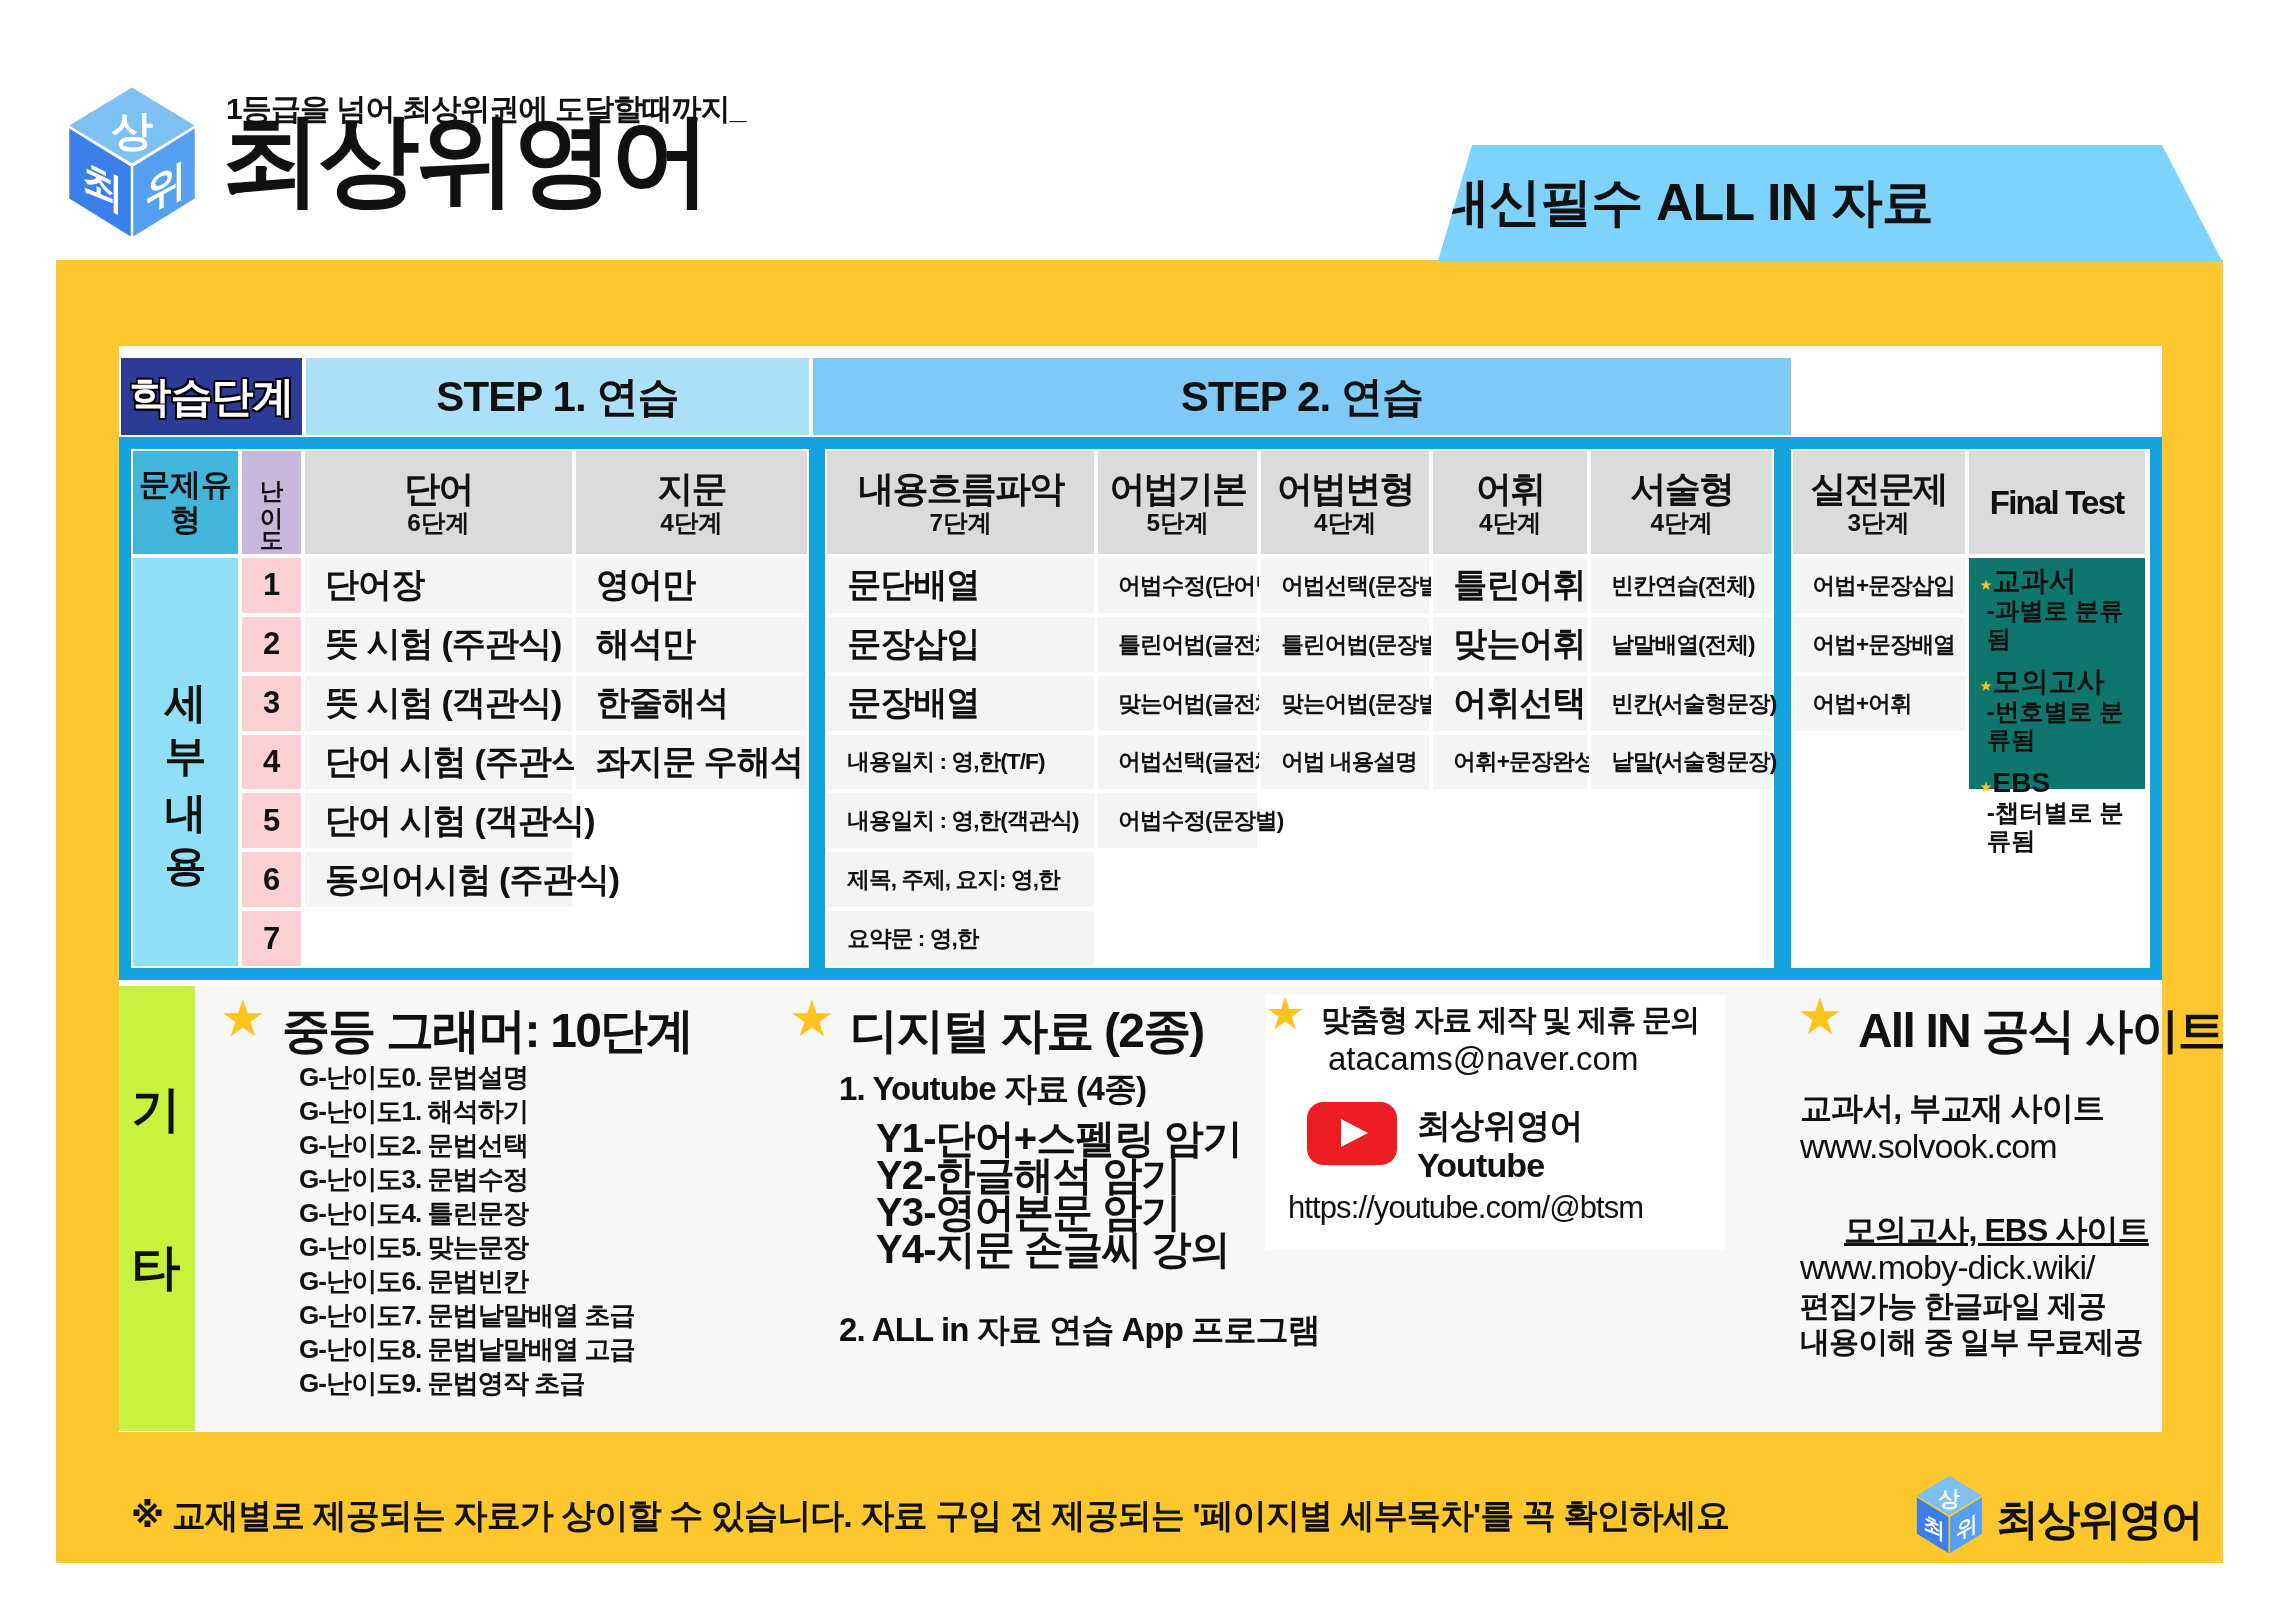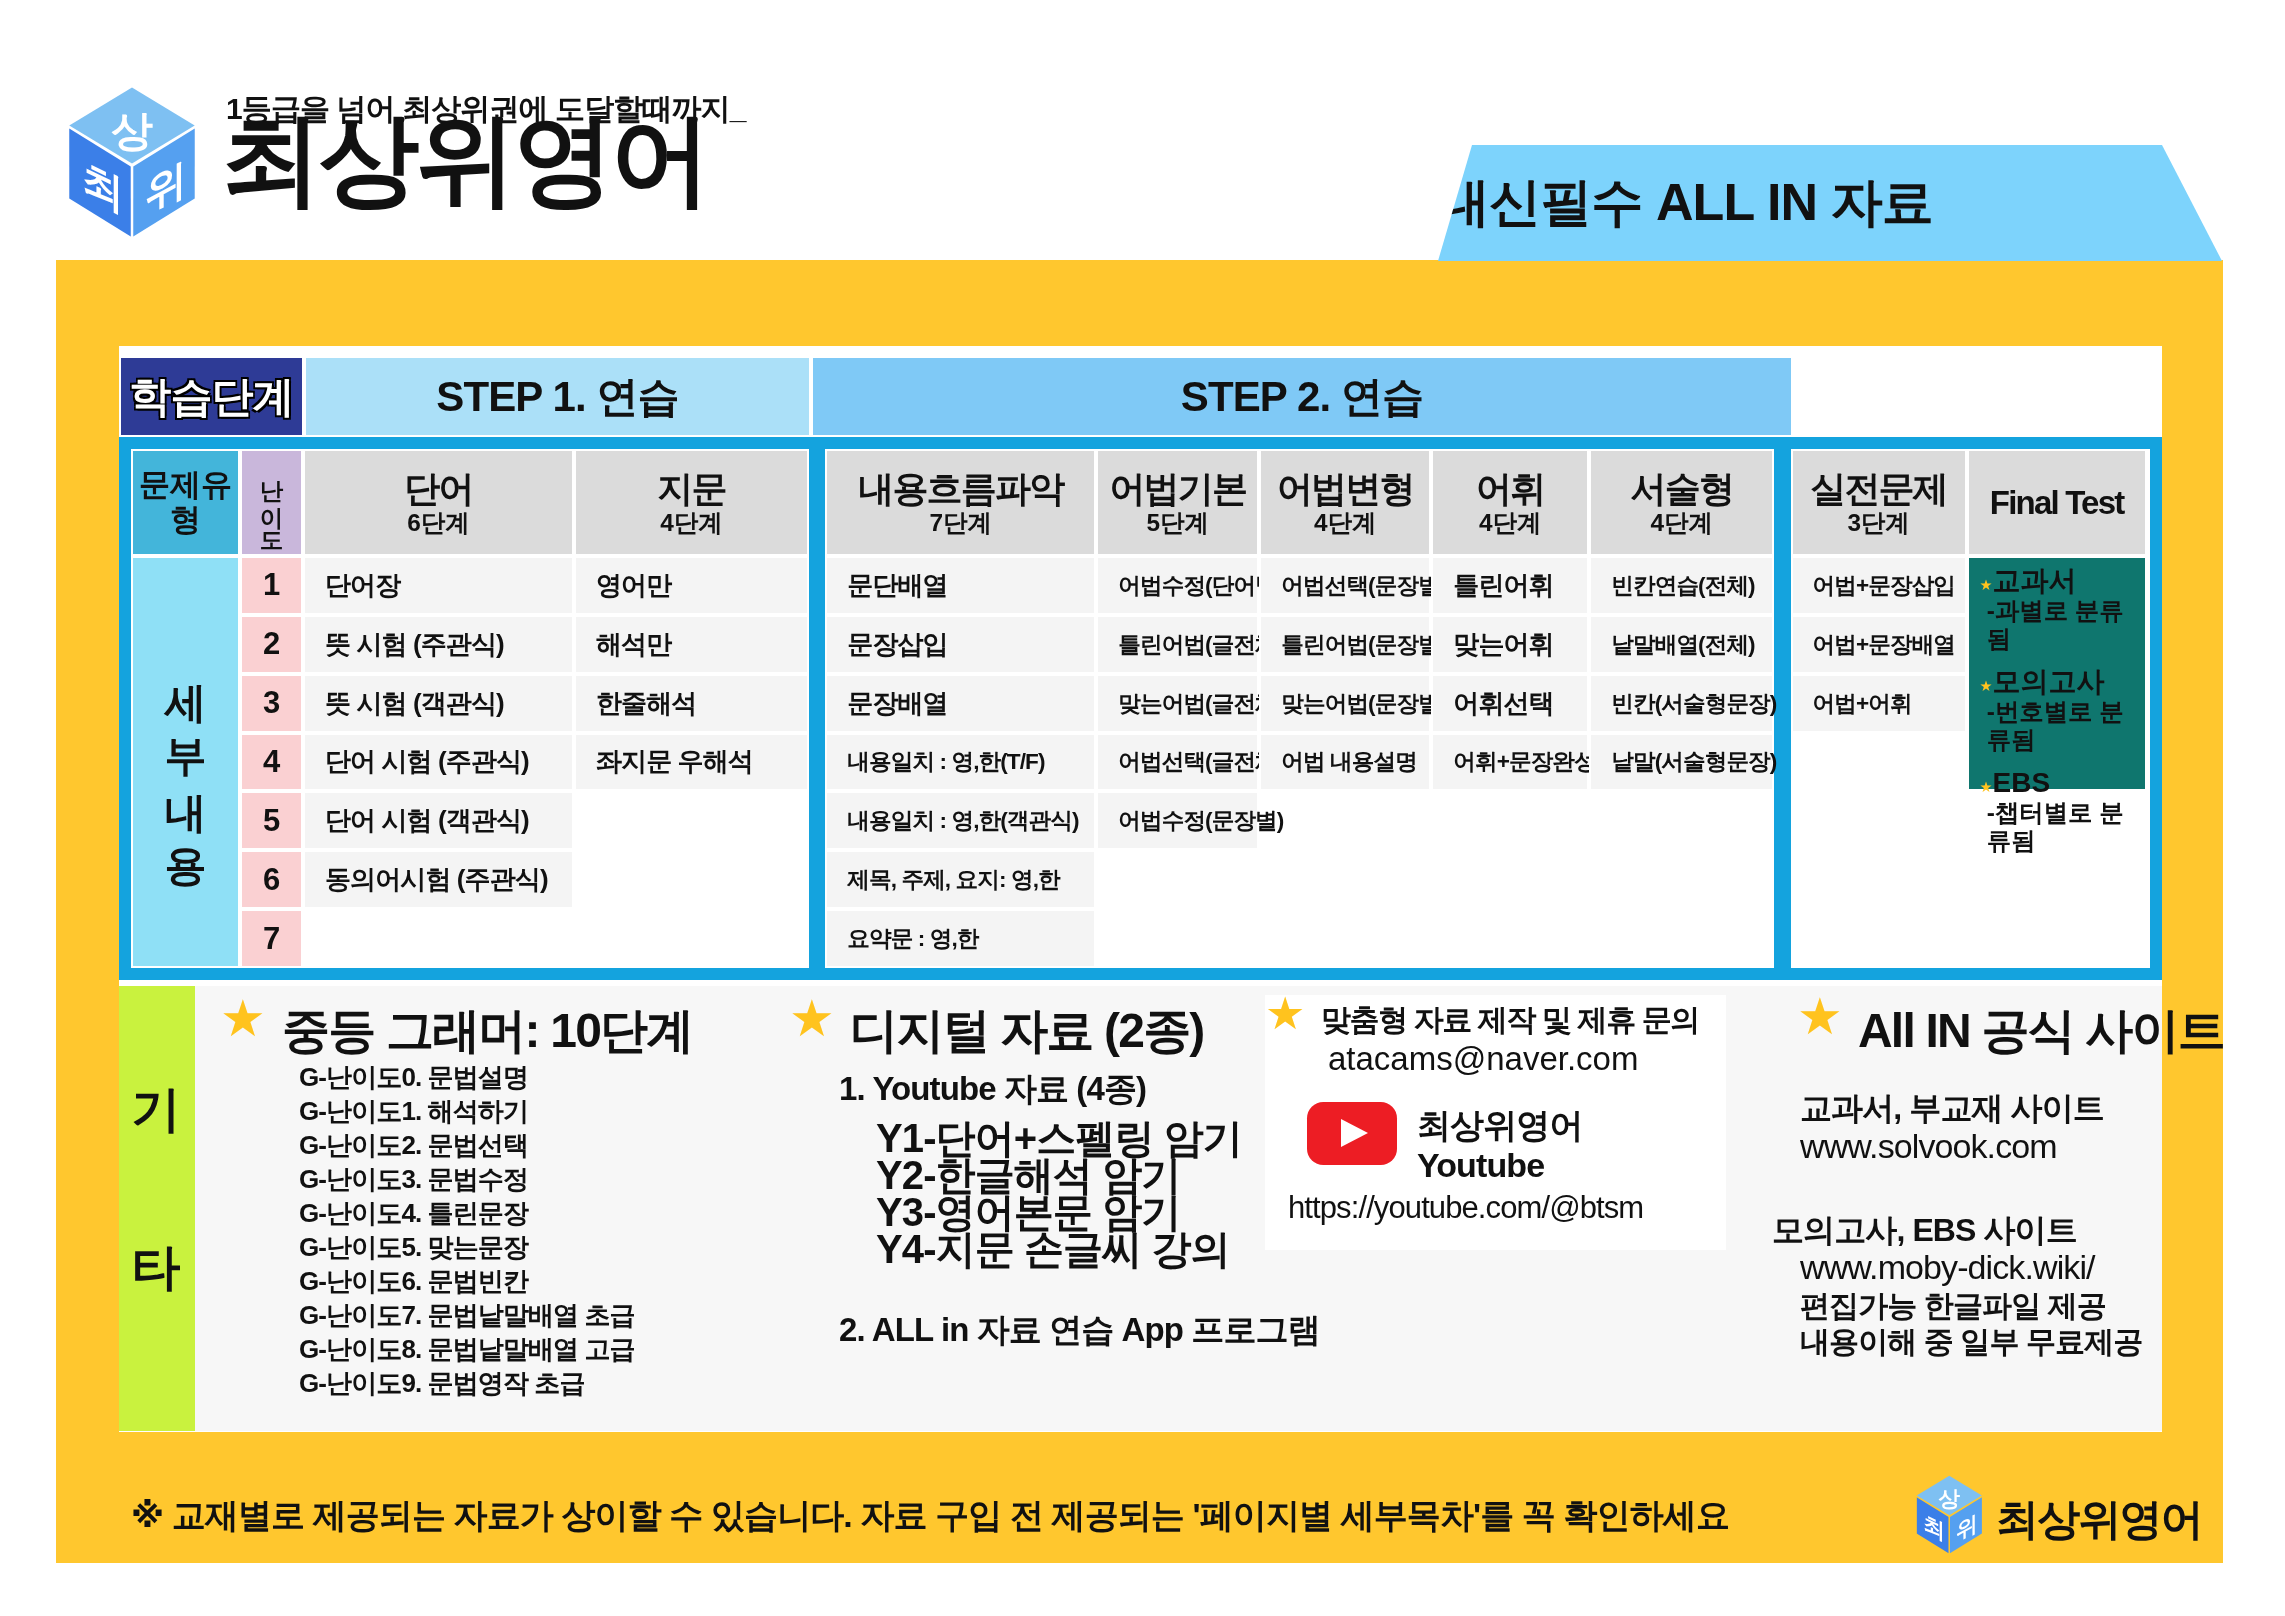--- a/index.html
+++ b/index.html
@@ -53,21 +53,21 @@
   .hd .hn{font-size:36px;font-weight:900;letter-spacing:-1.8px;}
   .hd .hs{font-size:24.4px;font-weight:600;}
   .hd-type{background:#43B5DA;display:flex;align-items:center;justify-content:center;text-align:center;
            font-size:31px;font-weight:900;line-height:1.1;}
   .hd-diff{background:#C9B7DB;display:flex;align-items:center;justify-content:center;
            writing-mode:vertical-rl;text-orientation:upright;font-size:23.5px;font-weight:800;letter-spacing:3.6px;}
   .lab-detail{background:#8FE0F6;display:flex;align-items:center;justify-content:center;
               writing-mode:vertical-rl;text-orientation:upright;font-size:42px;font-weight:900;letter-spacing:12.7px;}
   .lv{background:#FAD0D2;display:flex;align-items:center;justify-content:center;font-size:31px;font-weight:800;}
   .bc{background:#F4F4F4;display:flex;align-items:center;font-weight:800;padding-left:20px;
-      font-size:26px;letter-spacing:-0.9px;white-space:nowrap;}
+      font-size:34px;letter-spacing:-0.9px;white-space:nowrap;}
   .bc.sm{font-size:22.6px;}
   .ft-card{background:#0f766e;padding:7.2px 5.4px 0 11px;}
   .ft-item{margin-bottom:12.7px;line-height:1.15;}
   .ft-item .ft-t{font-size:28px;font-weight:900;}
   .ft-item .ft-d{font-size:24.4px;font-weight:700;padding-left:7.2px;}
   .star{color:#FFC31E;font-weight:400;}
 
   
   .etc-bg{left:119px;top:986px;width:2043px;height:445px;background:#F7F7F7;}
   .etc-label{left:119px;top:986px;width:76px;height:445px;background:#C9F23E;
@@ -273,21 +273,21 @@
   <div class="abs ct-ch" style="left:1417px;top:1105px;">
     <div>최상위영어</div>
     <div>Youtube</div>
   </div>
   <div class="abs ct-url" style="left:1288px;top:1190px;">https://youtube.com/@btsm</div>
 
   <span class="abs sec-star" style="left:1797px;top:991px;">★</span>
   <div class="abs sec-title" style="left:1858px;top:999px;">All IN 공식 사이트</div>
   <div class="abs site-h" style="left:1800px;top:1087px;">교과서, 부교재 사이트</div>
   <div class="abs site-u" style="left:1800px;top:1127px;">www.solvook.com</div>
-  <div class="abs site-h" style="left:1772px;top:1209px;">모의고사, EBS 사이트</div>
+  <div class="abs site-h" style="left:1844px;top:1209px;text-decoration:underline;">모의고사, EBS 사이트</div>
   <div class="abs site-u" style="left:1800px;top:1248px;">www.moby-dick.wiki/</div>
   <div class="abs site-n" style="left:1800px;top:1288px;">
     <div>편집가능 한글파일 제공</div>
     <div>내용이해 중 일부 무료제공</div>
   </div>
 
   <div class="abs notice">※ 교재별로 제공되는 자료가 상이할 수 있습니다. 자료 구입 전 제공되는 '페이지별 세부목차'를 꼭 확인하세요</div>
   <div class="abs cube small" style="left:1916px;top:1475px;">
     <div class="face f-top"></div>
     <div class="face f-left"></div>

